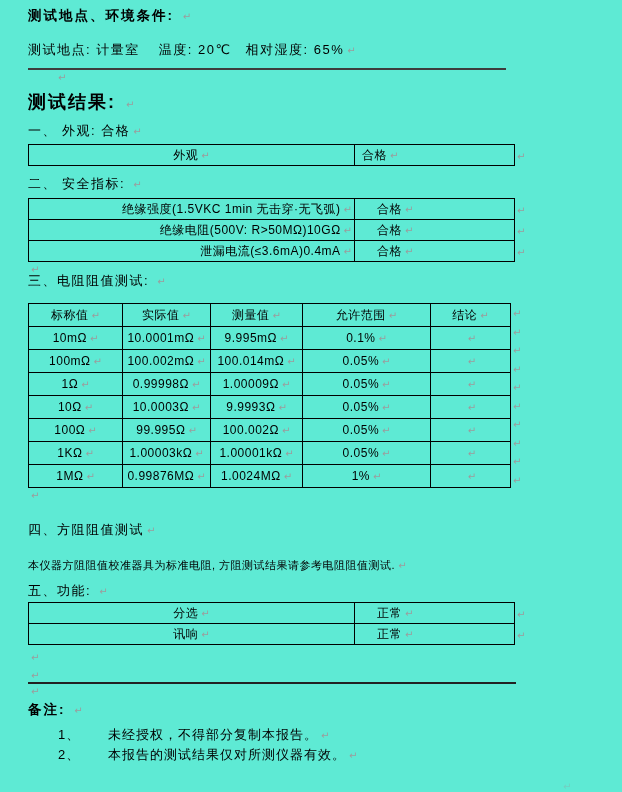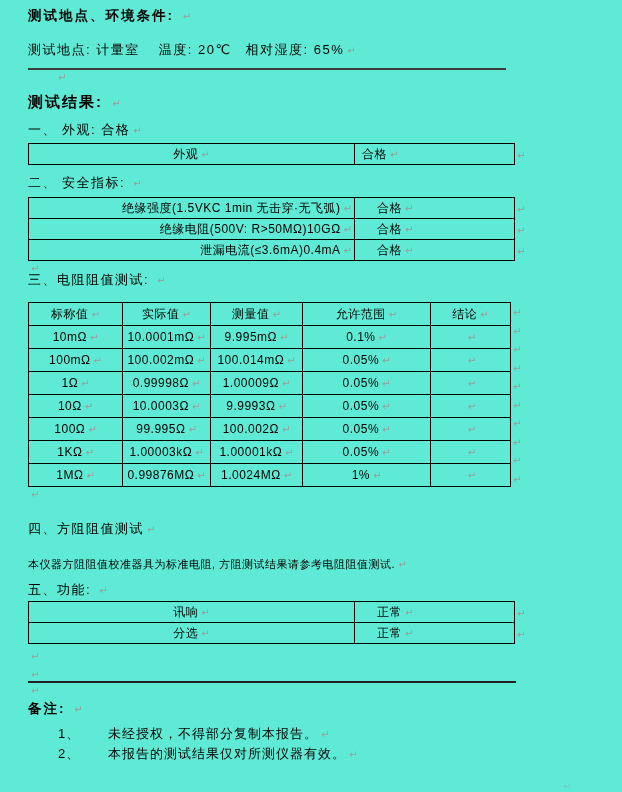--- a/index.html
+++ b/index.html
@@ -19,21 +19,21 @@
 
   .doc-title { font-size:13.5px; font-weight:bold; letter-spacing:2px; line-height:16px; margin:0; }
   .env-line { display:flex; margin-top:17px; font-size:13px; letter-spacing:1.5px; line-height:15px; }
   .env-line .gap1 { margin-right:19px; }
   .env-line .gap2 { margin-right:14px; }
 
   .rule1 { width:478px; border:0; border-top:2px solid #3d3d3d; margin:10px 0 0 0; }
   .rule2 { width:488px; border:0; border-top:2px solid #222; margin:3px 0 0 0; }
   .indent-pm { margin-left:27px; }
 
-  .h-results { font-size:15px; font-weight:bold; letter-spacing:2px; line-height:16px; margin:13px 0 0 0; }
+  .h-results { font-size:18px; font-weight:bold; letter-spacing:2px; line-height:16px; margin:13px 0 0 0; }
   .sec-line { font-size:13px; letter-spacing:1.5px; line-height:14px; margin-top:11px; }
   .sec-para { font-size:11px; letter-spacing:0.5px; line-height:14px; margin-top:20px; }
 
   .t-wrap { position:relative; }
   .t-wrap.w485 { width:486px; }
   .t-wrap.w482 { width:482px; }
   table { border-collapse:collapse; table-layout:fixed; width:100%; }
   td, th { border:1px solid #000; height:20px; font-size:12px; font-weight:400; padding:0 2px; overflow:hidden; white-space:nowrap; letter-spacing:0.5px; }
   .rt td, .rt th { height:22px; }
 
@@ -224,25 +224,25 @@
   <div class="sec-line pm">五、功能: </div>
 
   <div class="t-wrap w485 mt-t4">
     <table class="function">
       <colgroup>
           <col style="width:326px">
           <col style="width:160px">
         </colgroup>
       <tbody>
           <tr>
+            <td><span class="pm">分选</span></td>
+            <td><span class="pm">正常</span></td>
+          </tr>
+          <tr>
             <td><span class="pm">讯响</span></td>
-            <td><span class="pm">正常</span></td>
-          </tr>
-          <tr>
-            <td><span class="pm">分选</span></td>
             <td><span class="pm">正常</span></td>
           </tr>
         </tbody>
     </table>
     <div class="side-marks">
         <span class="pm"></span>
         <span class="pm"></span>
       </div>
   </div>
 

